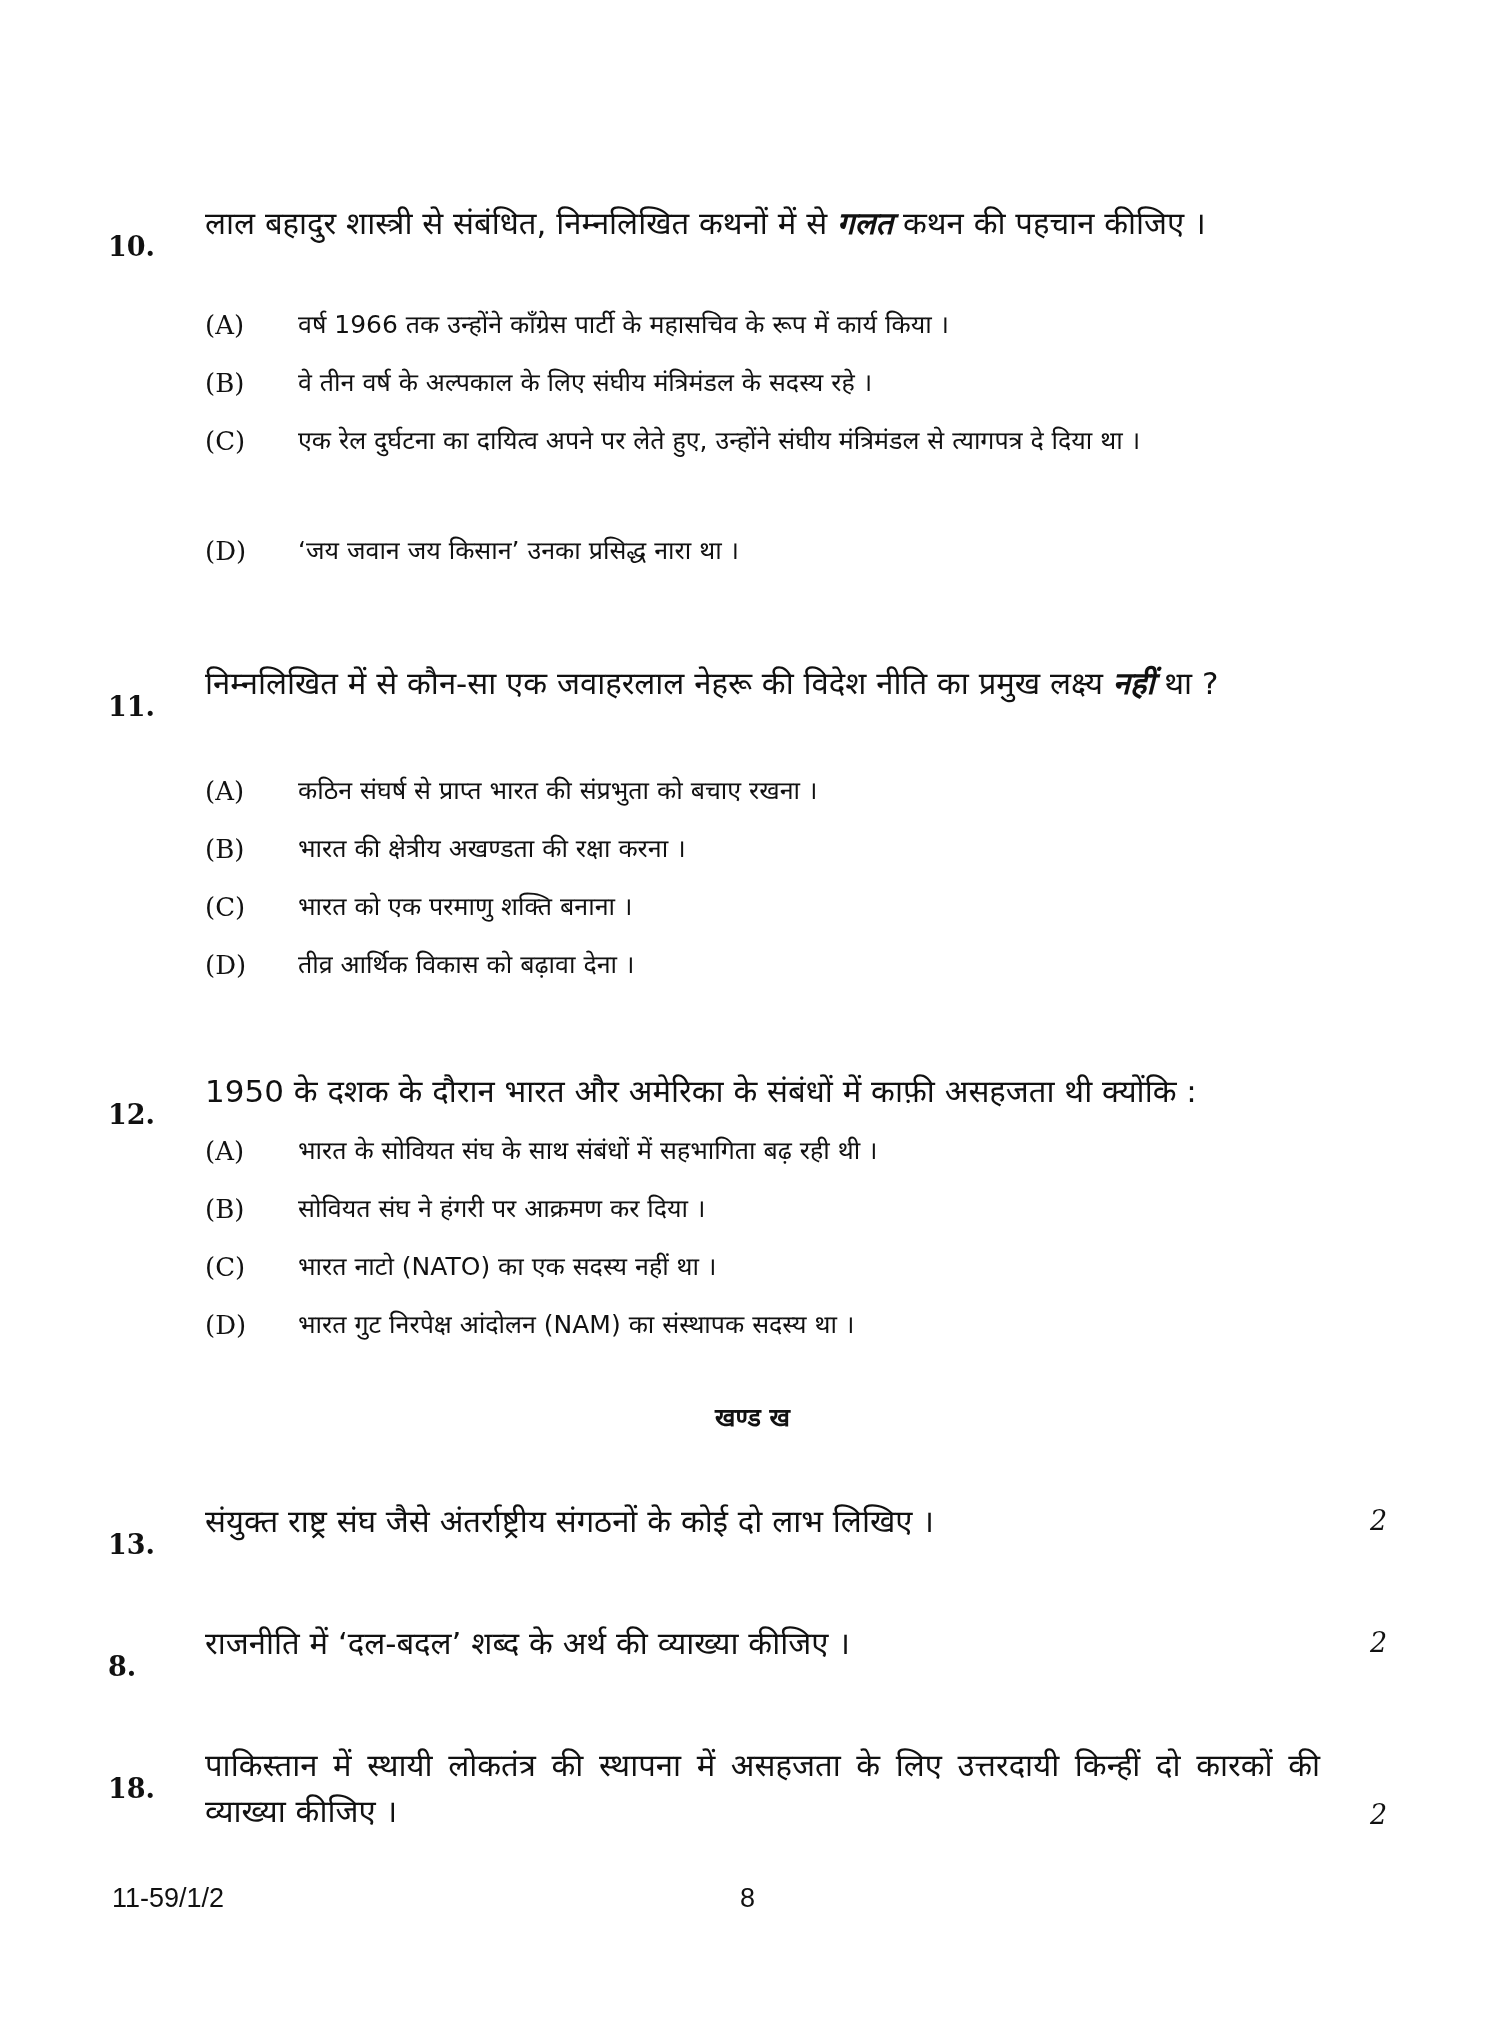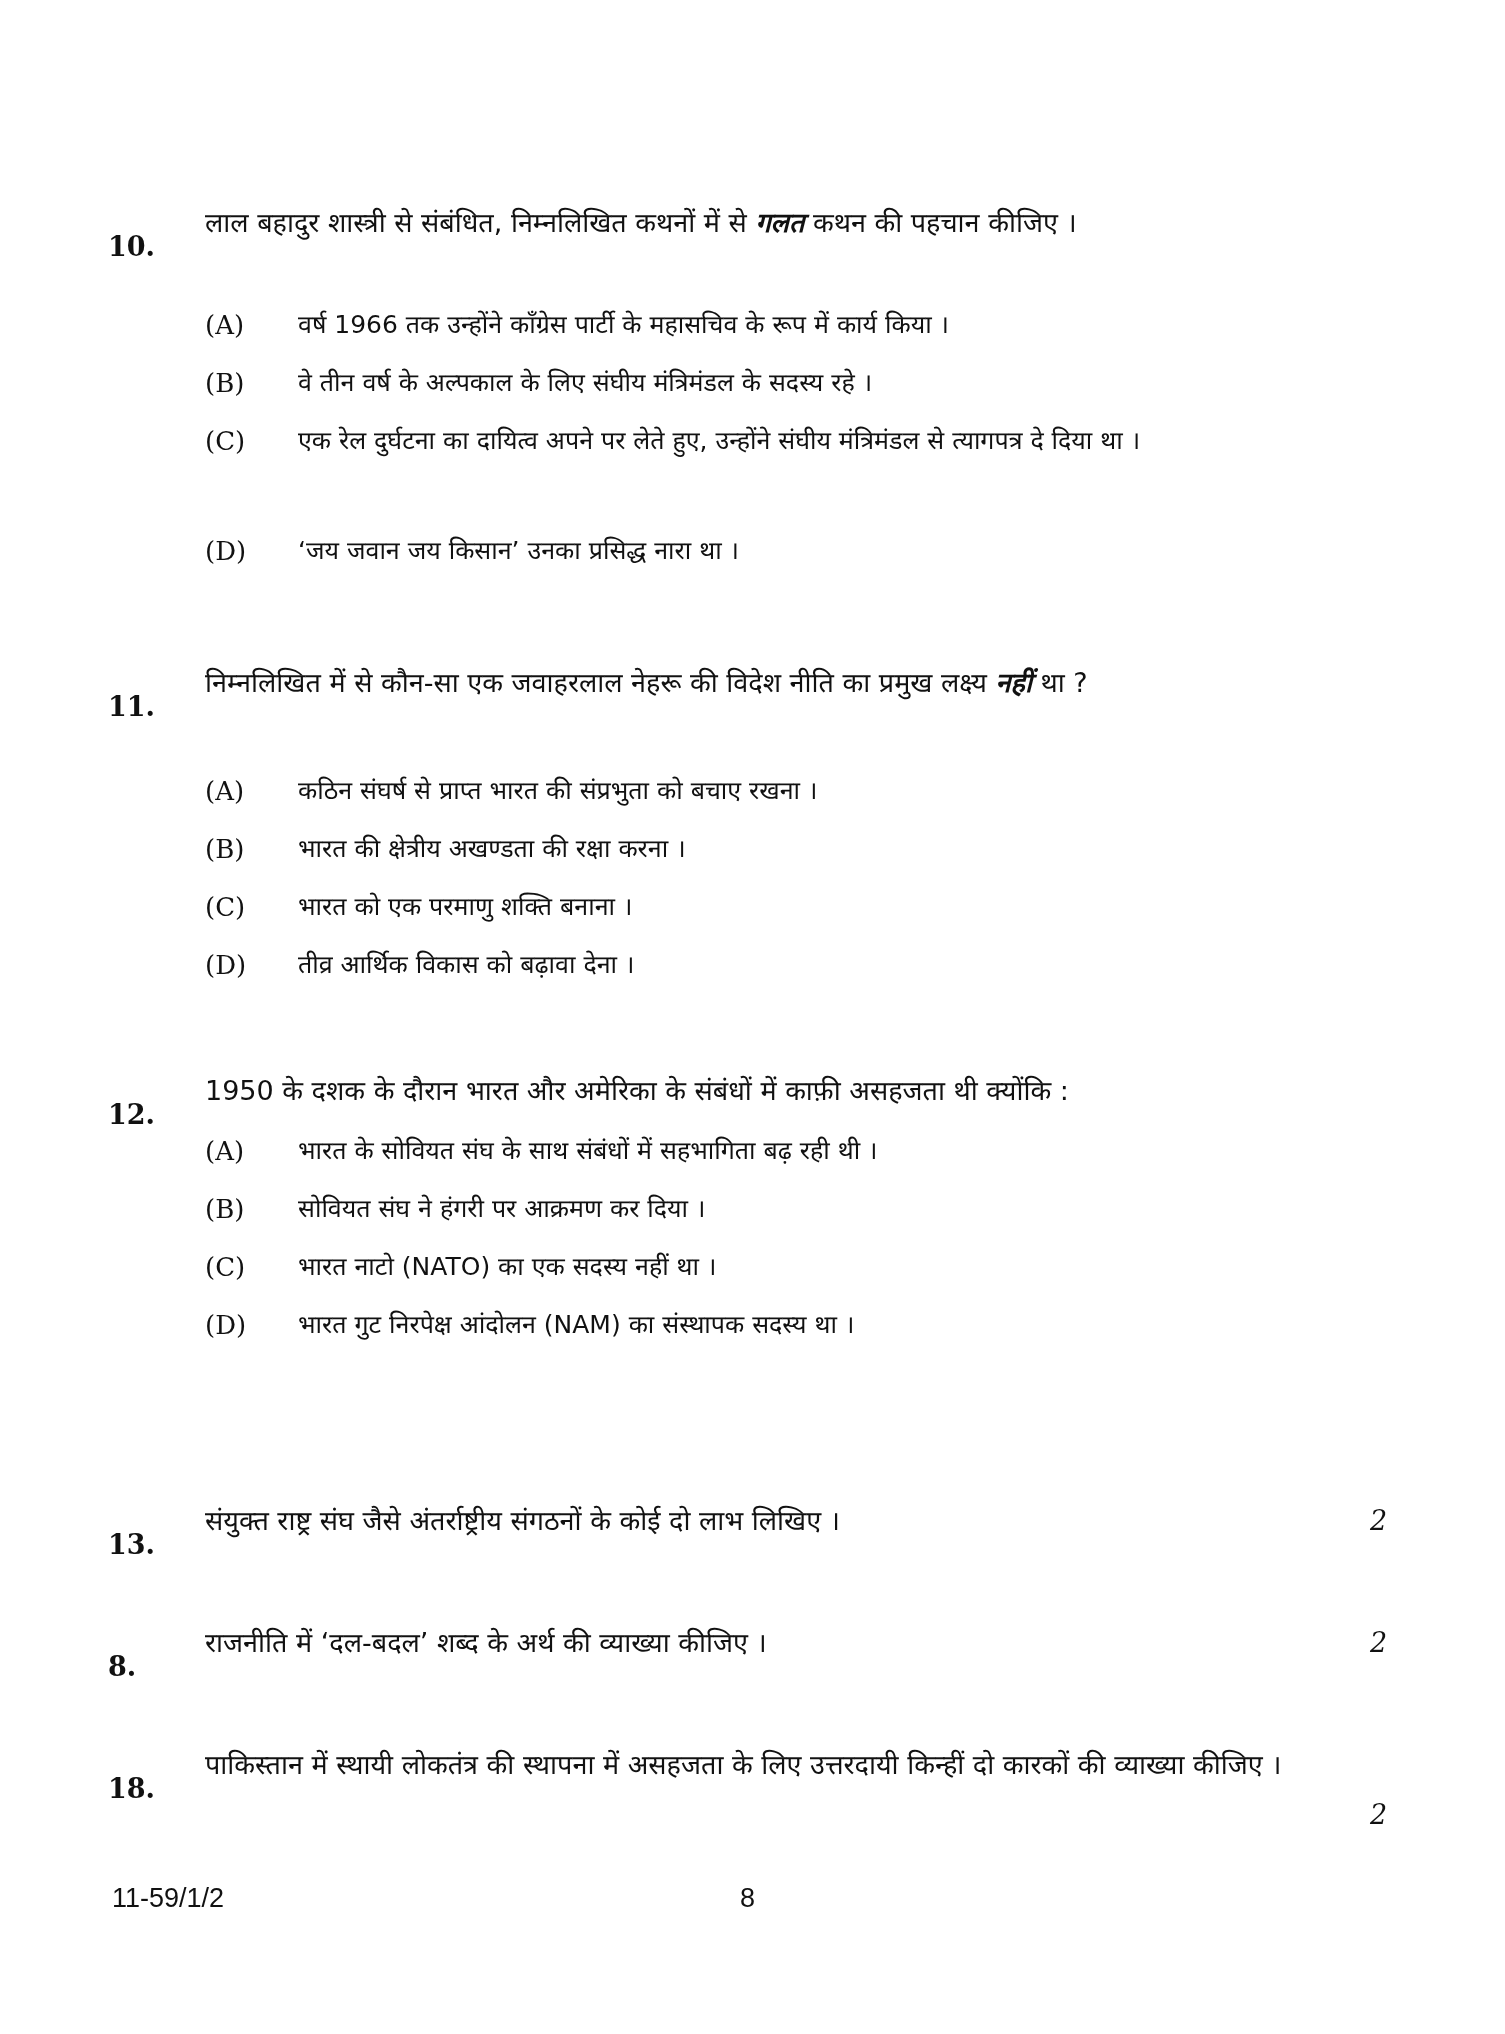--- a/index.html
+++ b/index.html
@@ -32,21 +32,21 @@
       font-family: "DejaVu Serif", "Liberation Serif", serif;
       font-weight: bold;
       font-size: 27px;
       line-height: 46px;
       margin-top: 24px;
     }
     .qtext {
       position: absolute;
       left: 205px;
       width: 1115px;
-      font-size: 27px;
+      font-size: 31px;
       line-height: 46px;
       text-align: justify;
       text-align-last: left;
     }
     .qtext em {
       font-weight: bold;
       font-style: italic;
     }
     .marks {
       position: absolute;
@@ -167,20 +167,21 @@
   </div>
   <div class="opt" style="top:1244px;">
     <span class="opt-label">(C)</span>
     <span class="opt-text">भारत नाटो (NATO) का एक सदस्य नहीं था ।</span>
   </div>
   <div class="opt" style="top:1302px;">
     <span class="opt-label">(D)</span>
     <span class="opt-text">भारत गुट निरपेक्ष आंदोलन (NAM) का संस्थापक सदस्य था ।</span>
   </div>
 
+  <div class="section-title">खण्ड ख</div>
 
   <div class="q" style="top:1498px;">
     <span class="qnum">13.</span>
     <div class="qtext">संयुक्त राष्ट्र संघ जैसे अंतर्राष्ट्रीय संगठनों के कोई दो लाभ लिखिए ।</div>
     <span class="marks">2</span>
   </div>
 
   <div class="q" style="top:1620px;">
     <span class="qnum">8.</span>
     <div class="qtext">राजनीति में ‘दल-बदल’ शब्द के अर्थ की व्याख्या कीजिए ।</div>

